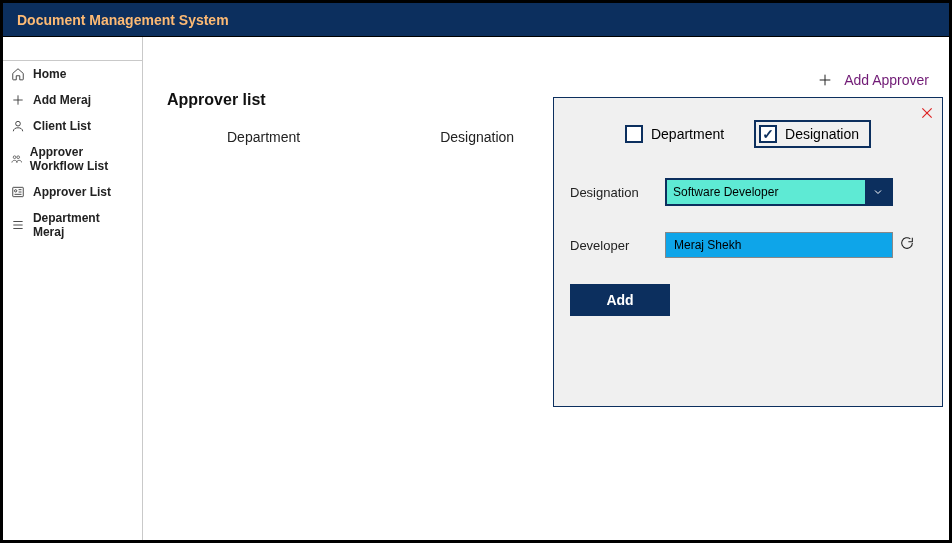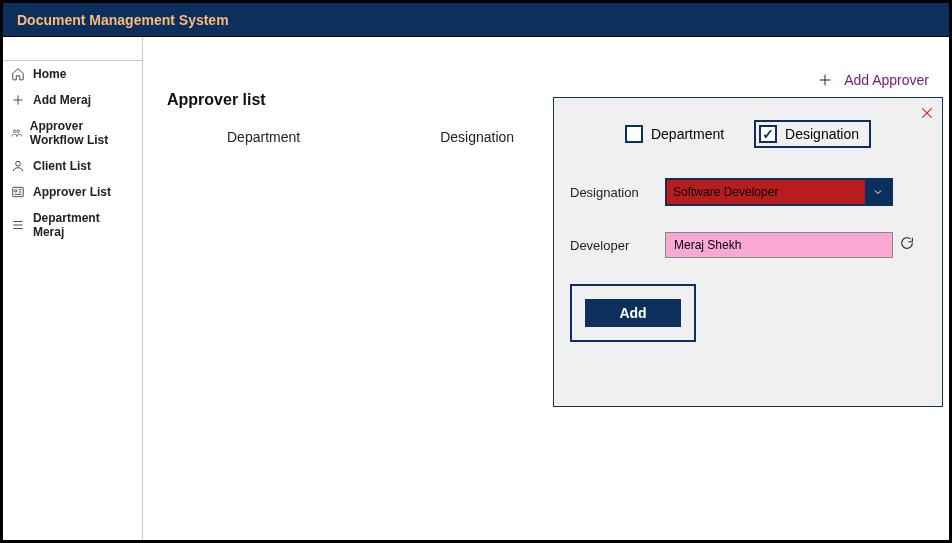--- a/index.html
+++ b/index.html
@@ -60,27 +60,27 @@
   .close-x {position:absolute;top:8px;right:8px;cursor:pointer;}
   .close-x svg{width:14px;height:14px;stroke:#d22;stroke-width:2;}
   .check-row {display:flex;gap:30px;align-items:center;justify-content:center;margin-bottom:30px;margin-top:4px;}
   .check-box {display:flex;align-items:center;gap:8px;font-size:14px;}
   .cb {width:18px;height:18px;border:2px solid #0c2f5e;display:flex;align-items:center;justify-content:center;cursor:pointer;background:#fff;}
   .cb.checked::after{content:"✓";font-size:14px;font-weight:700;color:#0c2f5e;line-height:1;}
   .check-box.sel {border:2px solid #0c2f5e;padding:3px 10px 3px 3px;}
   .form-row {display:flex;align-items:center;margin-bottom:26px;}
   .form-label {width:95px;font-size:13px;color:#222;}
   .select-wrap {flex:0 0 228px;display:flex;border:2px solid #0c2f5e;height:28px;}
-  .select-input {flex:1;border:none;padding:0 6px;font-size:12px;background:#b91c1c;outline:none;}
+  .select-input {flex:1;border:none;padding:0 6px;font-size:12px;background:#5eead4;outline:none;}
   .select-btn {width:26px;background:#0c2f5e;display:flex;align-items:center;justify-content:center;cursor:pointer;}
   .select-btn svg{width:12px;height:12px;stroke:#fff;stroke-width:2;fill:none;}
-  .emp-input {flex:0 0 228px;height:26px;border:1px solid #888;padding:0 8px;font-size:12px;outline:none;background:#f9a8d4;}
+  .emp-input {flex:0 0 228px;height:26px;border:1px solid #888;padding:0 8px;font-size:12px;outline:none;background:#0ea5e9;}
   .refresh {margin-left:6px;cursor:pointer;}
   .refresh svg{width:16px;height:16px;stroke:#222;stroke-width:1.6;fill:none;}
-  .add-btn-wrap{border:2px solid #0c2f5e;display:inline-block;padding:13px;}
+  .add-btn-wrap{border:2px solid #0c2f5e;display:inline-block;padding:0;}
   .add-btn {background:#0c2f5e;color:#fff;border:none;width:96px;height:28px;font-size:14px;font-weight:600;cursor:pointer;}
 </style>
 </head>
 <body>
 
 <div class="topbar">
   <span>Document Management System</span>
 </div>
 
 <div class="layout">
@@ -100,33 +100,33 @@
     </div>
     <div class="side-item">
       <svg viewBox="0 0 24 24">
           <line x1="12" y1="4" x2="12" y2="20"></line>
           <line x1="4" y1="12" x2="20" y2="12"></line>
         </svg>
       <span>Add Meraj</span>
     </div>
     <div class="side-item">
       <svg viewBox="0 0 24 24">
+          <circle cx="12" cy="8" r="4"></circle>
+          <path d="M4 21c0-4 4-6 8-6s8 2 8 6"></path>
+        </svg>
+      <span>Client List</span>
+    </div>
+    <div class="side-item">
+      <svg viewBox="0 0 24 24">
           <circle cx="8" cy="8" r="3"></circle>
           <circle cx="16" cy="8" r="3"></circle>
           <path d="M2 20c0-3 3-5 6-5s6 2 6 5"></path>
           <path d="M12 20c0-3 3-5 6-5s6 2 6 5"></path>
         </svg>
       <span>Approver Workflow List</span>
-    </div>
-    <div class="side-item">
-      <svg viewBox="0 0 24 24">
-          <circle cx="12" cy="8" r="4"></circle>
-          <path d="M4 21c0-4 4-6 8-6s8 2 8 6"></path>
-        </svg>
-      <span>Client List</span>
     </div>
     <div class="side-item">
       <svg viewBox="0 0 24 24">
           <rect x="3" y="4" width="18" height="16" rx="1"></rect>
           <circle cx="8" cy="10" r="2"></circle>
           <line x1="13" y1="8" x2="18" y2="8"></line>
           <line x1="13" y1="12" x2="18" y2="12"></line>
           <line x1="6" y1="16" x2="18" y2="16"></line>
         </svg>
       <span>Approver List</span>

